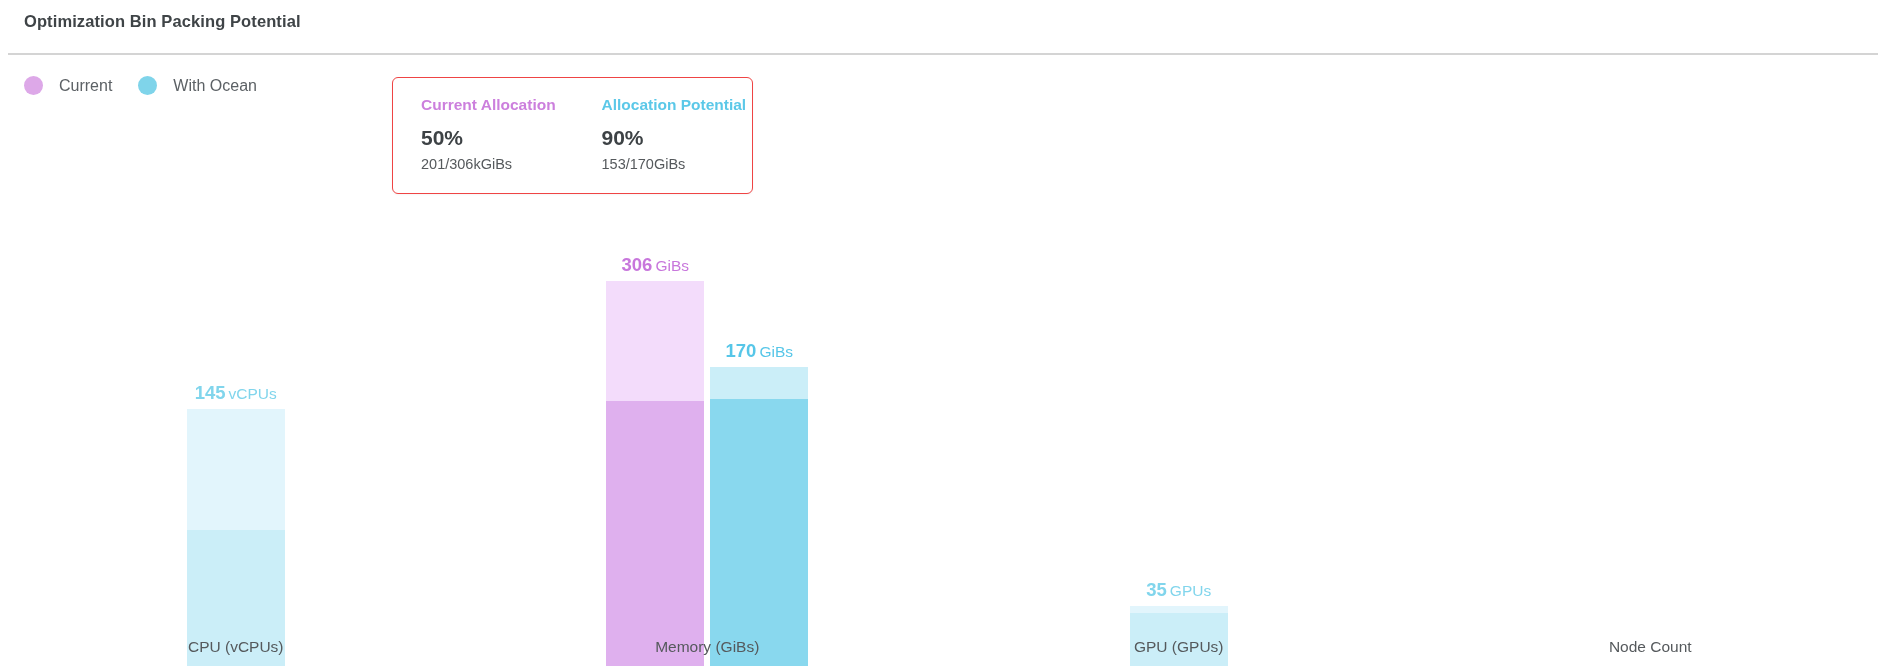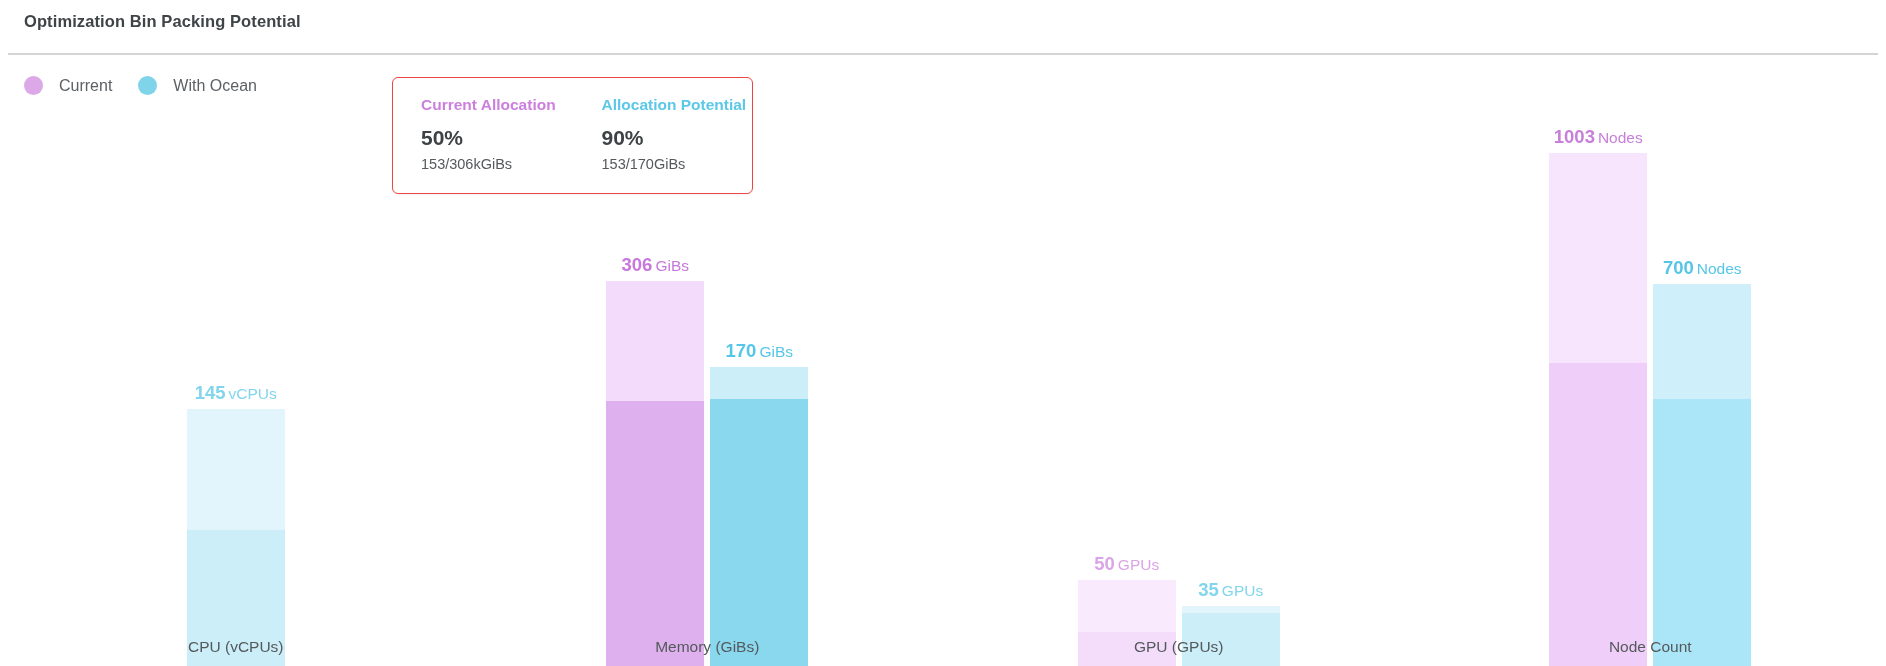--- a/index.html
+++ b/index.html
@@ -78,21 +78,21 @@
       <div class="legend-item">
         <span class="legend-dot" style="background: rgb(127, 212, 234);"></span>
         <span class="legend-label">With Ocean</span>
       </div>
     </div>
 
   <div class="summary-card" id="summary-card">
       <div class="summary-col">
         <div class="summary-head" style="color: rgb(204, 127, 221);">Current Allocation</div>
         <div class="summary-pct">50%</div>
-        <div class="summary-sub">153/306kGiBs</div>
+        <div class="summary-sub">201/306kGiBs</div>
       </div>
       <div class="summary-col">
         <div class="summary-head" style="color: rgb(91, 200, 232);">Allocation Potential</div>
         <div class="summary-pct">90%</div>
         <div class="summary-sub">153/170GiBs</div>
       </div>
     </div>
 
   <div class="plot" id="plot">
       <div class="group" style="left: 0px; width: 471.5px;">
@@ -122,50 +122,27 @@
               <div class="seg-top" style="height: 32px; background: rgb(203, 238, 248);"></div>
               <div class="seg-bot" style="height: 267px; background: rgb(137, 216, 238);"></div>
             </div>
           </div>
         </div>
         <div class="axis-label">Memory (GiBs)</div>
       </div>
       <div class="group" style="left: 943px; width: 471.5px;">
         <div class="bars-row" style="height: calc(100% - 54px);">
           <div class="bar-col">
-            <div class="bar-label" style="color: rgb(217, 165, 230);"><span class="num">50</span><span class="unit">GPUs</span></div>
-            <div class="bar" style="height: 86px;">
-              <div class="seg-top" style="height: 52px; background: rgb(249, 234, 253);"></div>
-              <div class="seg-bot" style="height: 34px; background: rgb(244, 220, 251);"></div>
-            </div>
-          </div>
-          <div class="bar-col">
             <div class="bar-label" style="color: rgb(129, 213, 236);"><span class="num">35</span><span class="unit">GPUs</span></div>
             <div class="bar" style="height: 60px;">
               <div class="seg-top" style="height: 7px; background: rgb(226, 245, 252);"></div>
               <div class="seg-bot" style="height: 53px; background: rgb(203, 238, 248);"></div>
             </div>
           </div>
         </div>
         <div class="axis-label">GPU (GPUs)</div>
       </div>
       <div class="group" style="left: 1414.5px; width: 471.5px;">
-        <div class="bars-row" style="height: calc(100% - 54px);">
-          <div class="bar-col">
-            <div class="bar-label" style="color: rgb(199, 127, 217);"><span class="num">1003</span><span class="unit">Nodes</span></div>
-            <div class="bar" style="height: 513px;">
-              <div class="seg-top" style="height: 210px; background: rgb(246, 229, 252);"></div>
-              <div class="seg-bot" style="height: 303px; background: rgb(239, 207, 250);"></div>
-            </div>
-          </div>
-          <div class="bar-col">
-            <div class="bar-label" style="color: rgb(86, 198, 232);"><span class="num">700</span><span class="unit">Nodes</span></div>
-            <div class="bar" style="height: 382px;">
-              <div class="seg-top" style="height: 115px; background: rgb(207, 239, 250);"></div>
-              <div class="seg-bot" style="height: 267px; background: rgb(170, 230, 247);"></div>
-            </div>
-          </div>
-        </div>
         <div class="axis-label">Node Count</div>
       </div>
     </div>
 
 </div>
 
 </body></html>

